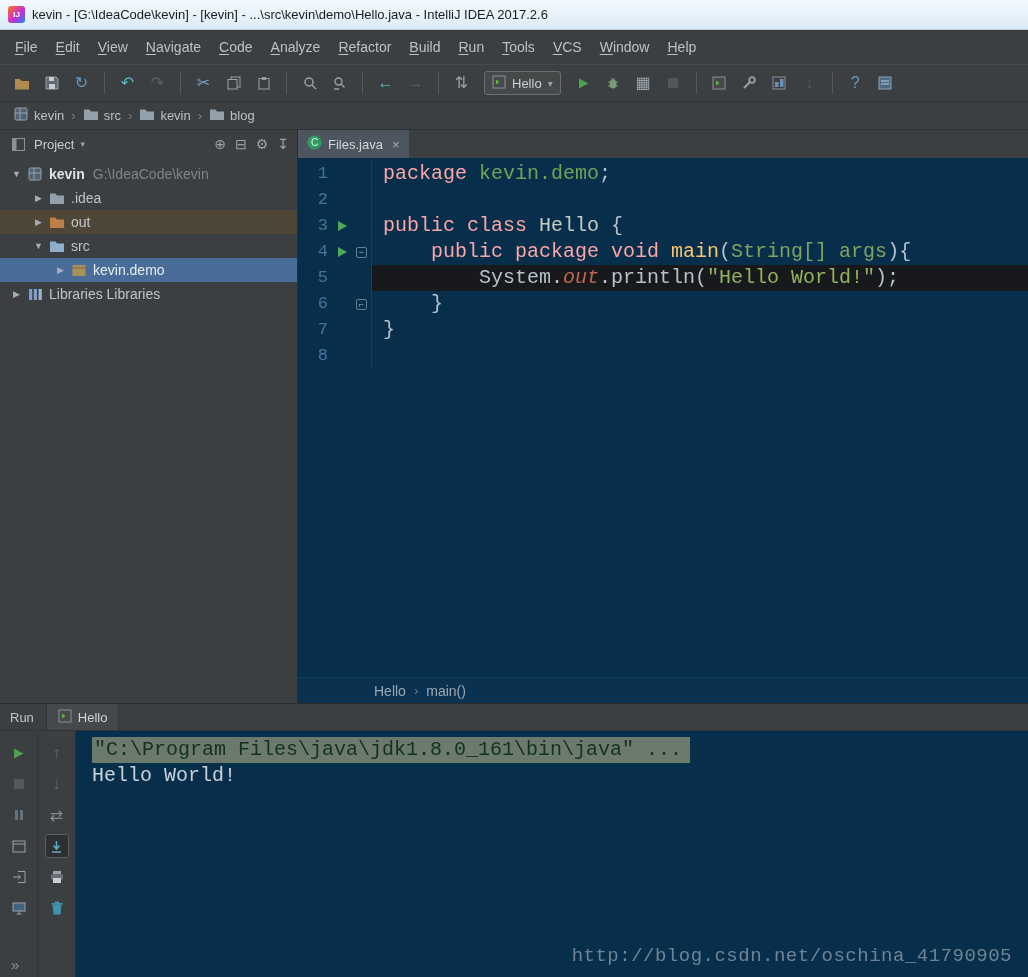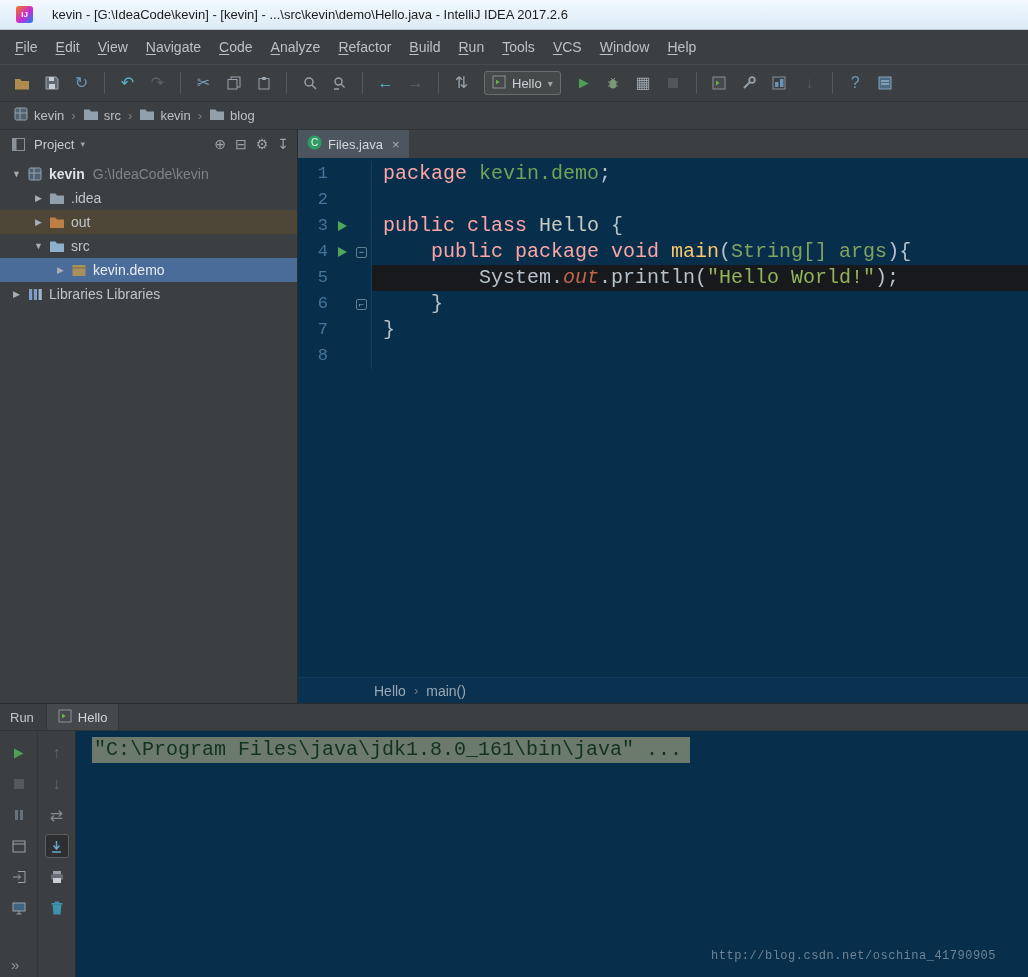--- a/index.html
+++ b/index.html
@@ -1,21 +1,21 @@
 <!DOCTYPE html>
 <html><head>
 <meta charset="utf-8">
 <style>
   *{margin:0;padding:0;box-sizing:border-box}
   html,body{background:#2b2b2b}
   body{width:1028px;height:977px;font-family:"Liberation Sans",sans-serif;overflow:hidden}
   #app{position:relative;width:1028px;height:977px;background:#3c3f41}
 
   
-  .titlebar{height:30px;background:linear-gradient(#f3f9fe,#dcebf7);display:flex;align-items:center;padding:0 16px;gap:19px;border-bottom:1px solid #b9cadb}
+  .titlebar{height:30px;background:linear-gradient(#f3f9fe,#dcebf7);display:flex;align-items:center;padding:0 8px;gap:7px;border-bottom:1px solid #b9cadb}
   .app-icon{width:17px;height:17px;border-radius:3px;background:linear-gradient(135deg,#f97a12,#c82bd6 55%,#1289f1);color:#fff;font-size:8px;font-weight:bold;display:flex;align-items:center;justify-content:center}
   .title-text{font-size:13px;color:#1c1c1c;white-space:nowrap}
 
   
   .menubar{height:34px;display:flex;align-items:center;padding:0 6px;color:#bdc1c5;font-size:14px}
   .menu-item{padding:5px 9px;cursor:default}
   .menu-item u{text-underline-offset:2px}
 
   
   .toolbar{height:38px;display:flex;align-items:center;padding:0 8px;gap:3px;border-top:1px solid #474a4c;border-bottom:1px solid #323537}
@@ -81,21 +81,21 @@
   .run-body{display:flex;height:246px}
   .run-col{width:38px;background:#3c3f41;display:flex;flex-direction:column;align-items:center;padding-top:10px;gap:7px;flex:none}
   .run-col1{border-right:1px solid #333639}
   .run-col2{border-right:1px solid #2a2d2f}
   .rbtn{width:24px;height:24px;display:flex;align-items:center;justify-content:center;border-radius:3px;color:#868b90;font-size:16px}
   .rbtn.toggled{background:#2d2f31;border:1px solid #5a5e61}
   .rbtn.disabled{opacity:.5}
   .console{flex:1;position:relative;padding:6px 0 0 16px;font-family:"Liberation Mono",monospace;font-size:20px;line-height:26px;color:#cad2da;overflow:hidden}
   .console-line{white-space:pre;min-height:26px}
   .cmd{background:#6c7a6e;color:#11331d;padding:0 8px 0 2px;display:inline-block}
-  .watermark{position:absolute;right:32px;bottom:8px;font-size:12px;color:rgba(175,186,196,.62);letter-spacing:.5px}
+  .watermark{position:absolute;right:16px;bottom:8px;font-size:19px;color:rgba(175,186,196,.62);letter-spacing:.5px}
   .expand{position:absolute;left:11px;bottom:4px;color:#8f959a;font-size:15px}
 </style>
 </head>
 <body>
 
 <div id="app">
 
   <div class="titlebar">
     <span class="app-icon">IJ</span>
     <span class="title-text">kevin - [G:\IdeaCode\kevin] - [kevin] - ...\src\kevin\demo\Hello.java - IntelliJ IDEA 2017.2.6</span>
@@ -481,20 +481,21 @@
             <svg width="12" height="14" viewBox="0 0 12 14">
               <path d="M1.5 3.5h9L9.5 13.5h-7z" fill="#3f93ab"></path>
               <rect x="0.5" y="2" width="11" height="1.6" fill="#3f93ab"></rect>
               <rect x="3.8" y="0.5" width="4.4" height="1.5" fill="#3f93ab"></rect>
             </svg>
           </span>
         </div>
       <div class="console">
         <div class="console-lines">
             <div class="console-line"><span class="cmd">"C:\Program Files\java\jdk1.8.0_161\bin\java" ...</span></div>
+            <div class="console-line">Hello World!</div>
             <div class="console-line">&nbsp;</div>
           </div>
         <div class="watermark">http://blog.csdn.net/oschina_41790905</div>
       </div>
     </div>
     <div class="expand">»</div>
   </div>
 
 </div>
 

